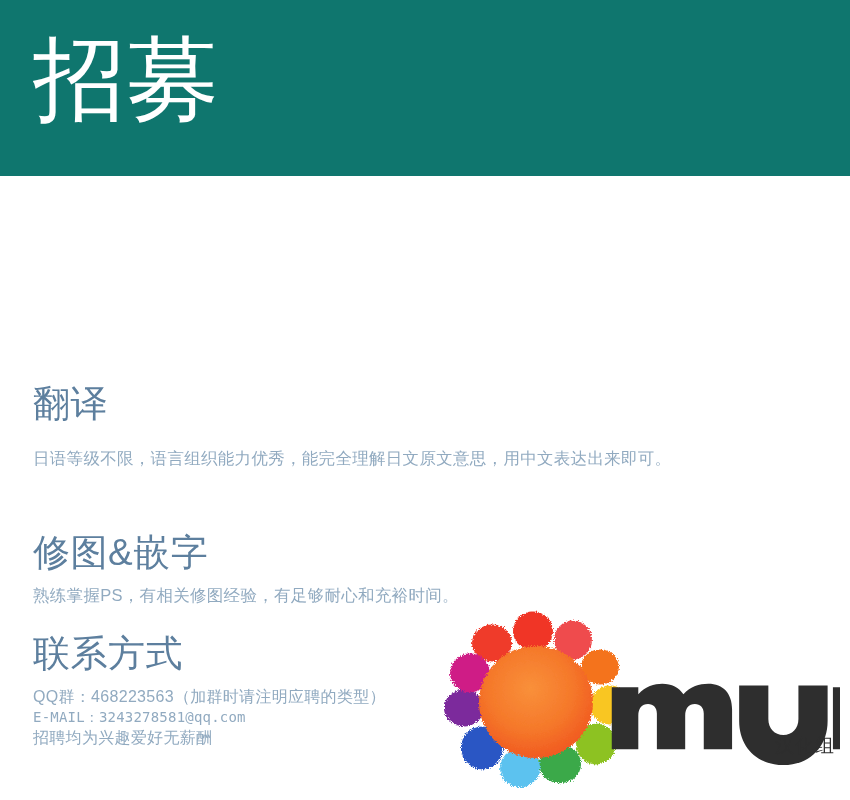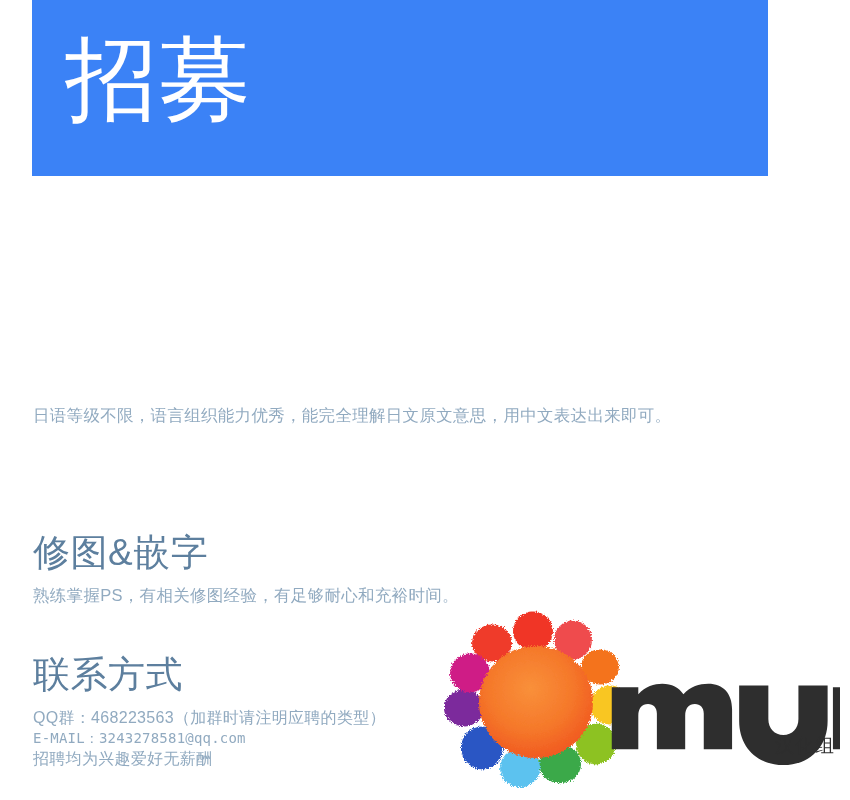--- a/index.html
+++ b/index.html
@@ -10,25 +10,24 @@
     width: 850px;
     height: 800px;
     background: #ffffff;
     font-family: "Liberation Sans", "DejaVu Sans", sans-serif;
     overflow: hidden;
     position: relative;
   }
 
   
   .header-banner {
-    width: 736px;
+    width: 850px;
     height: 176px;
-    background: #3b82f6;
+    background: #0f766e;
     position: relative;
-    margin-left: 32px;
   }
   .header-title {
     position: absolute;
     left: 33px;
     top: 28px;
     font-size: 92px;
     line-height: 1.12;
     color: #ffffff;
     font-weight: 400;
     letter-spacing: 2px;
@@ -40,21 +39,21 @@
     position: relative;
     padding: 0 0 0 33px;
   }
 
   .section {
     position: absolute;
     left: 33px;
   }
   .section-1 { top: 207px; }
   .section-2 { top: 356px; }
-  .section-3 { top: 457px; margin-top: 21px; }
+  .section-3 { top: 457px; }
 
   .section-heading {
     color: #5d7f9e;
     font-size: 37px;
     font-weight: 400;
     line-height: 1.15;
     margin: 0;
     letter-spacing: 0.5px;
     white-space: nowrap;
   }
@@ -121,20 +120,21 @@
 </head>
 <body>
 
 <div class="header-banner">
   <div class="header-title">招募</div>
 </div>
 
 <div class="content">
 
   <div class="section section-1">
+    <h2 class="section-heading">翻译</h2>
     <p class="section-body">日语等级不限，语言组织能力优秀，能完全理解日文原文意思，用中文表达出来即可。</p>
   </div>
 
   <div class="section section-2">
     <h2 class="section-heading">修图&amp;嵌字</h2>
     <p class="section-body">熟练掌握PS，有相关修图经验，有足够耐心和充裕时间。</p>
   </div>
 
   <div class="section section-3">
     <h2 class="section-heading">联系方式</h2>

